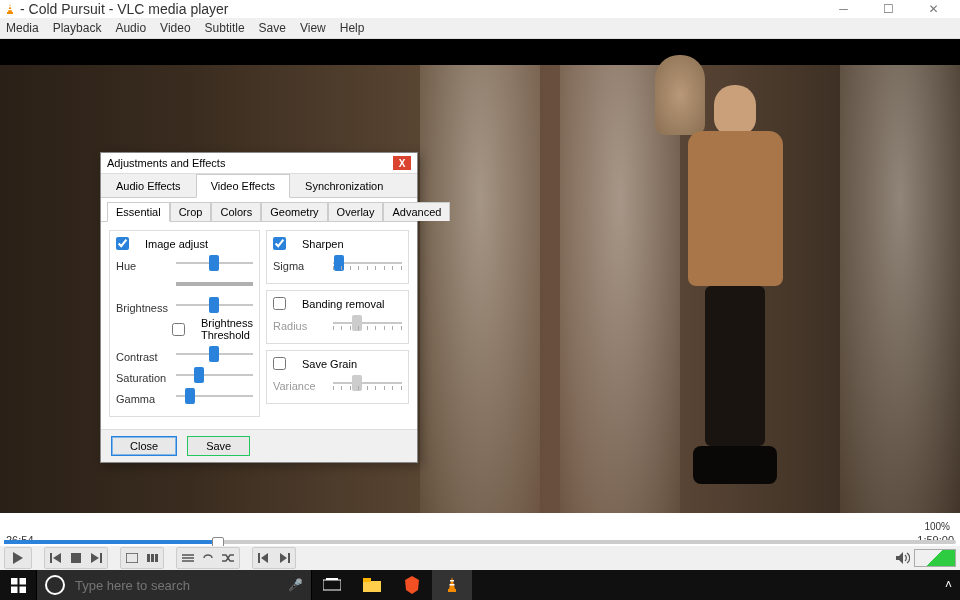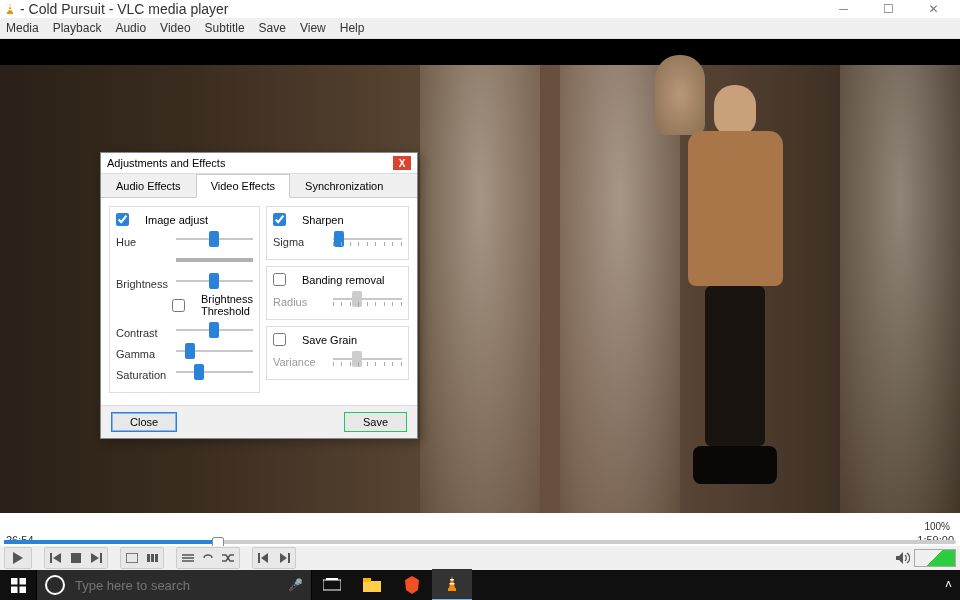--- a/index.html
+++ b/index.html
@@ -29,21 +29,21 @@
 .time-left{position:absolute;left:6px;bottom:54px;font-size:11px;color:#333}
 .time-right{position:absolute;right:6px;bottom:54px;font-size:11px;color:#333}
 .ctrl-btn{width:22px;height:20px;display:flex;align-items:center;justify-content:center;color:#555;border:1px solid transparent;border-radius:2px}
 .ctrl-btn.play{width:26px;background:#e8e8e8;border-color:#ccc}
 .ctrl-group{display:flex;gap:0;border:1px solid #ccc;border-radius:2px;background:#e8e8e8;padding:1px}
 .ctrl-group .ctrl-btn{border:none;width:20px;height:18px}
 .ctrl-sep{width:8px}
 .vol{margin-left:auto;display:flex;align-items:center;gap:4px}
 .vol-tri{width:40px;height:16px;background:linear-gradient(135deg,transparent 49%,#2ecc40 50%);border:1px solid #aaa}
 .vol-pct{font-size:10px;color:#333;position:absolute;right:10px;bottom:38px}
-.taskbar{position:absolute;left:0;right:0;bottom:0;height:30px;background:#101010;display:flex;align-items:center}
+.taskbar{position:absolute;left:0;right:0;bottom:0;height:30px;background:#101010;display:flex;}
 .taskbar .start{width:36px;height:30px;display:flex;align-items:center;justify-content:center;color:#fff}
 .taskbar .search{flex:0 0 258px;height:30px;background:#2b2b2b;display:flex;align-items:center;color:#ccc;gap:8px;padding:0 8px;border-left:1px solid #000;border-right:1px solid #000}
 .taskbar .search .circle{width:16px;height:16px;border:2px solid #fff;border-radius:50%}
 .taskbar .search input{background:transparent;border:none;color:#ccc;font-size:13px;outline:none;flex:1}
 .taskbar .search .mic{color:#888}
 .taskbar .app{width:40px;height:30px;display:flex;align-items:center;justify-content:center}
 .taskbar .app.active{background:#333;border-bottom:2px solid #76b9ed}
 .taskbar .tray{margin-left:auto;display:flex;align-items:center;color:#fff;padding:0 8px;gap:10px}
 
 .dialog{position:absolute;left:100px;top:113px;width:316px;background:#f0f0f0;border:1px solid #888;box-shadow:3px 3px 10px rgba(0,0,0,.3);font-size:11px}
@@ -63,21 +63,21 @@
 .chk input:checked{accent-color:#2a82da}
 .srow{display:flex;align-items:flex-end;gap:4px;margin:3px 0}
 .srow label{width:56px;text-align:left;color:#333}
 .slider{flex:1;position:relative;height:18px}
 .slider .trk{position:absolute;left:0;right:0;top:8px;height:2px;background:#c8c8c8}
 .slider .trk.thick{height:4px;top:7px;background:#b0b0b0}
 .slider .th{position:absolute;top:1px;width:10px;height:16px;background:#2a82da;border-radius:2px;transform:translateX(-50%)}
 .slider .th.gray{background:#ccc}
 .slider .ticks{position:absolute;left:0;right:0;top:12px;height:5px;display:flex;justify-content:space-between}
 .slider .ticks i{width:1px;height:4px;background:#aaa;display:block}
-.dialog .dbtns{display:flex;justify-content:space-between;gap:10px;padding:6px 10px;border-top:1px solid #ddd;background:#f0f0f0}
+.dialog .dbtns{display:flex;justify-content:flex-start;gap:10px;padding:6px 10px;border-top:1px solid #ddd;background:#f0f0f0}
 .dialog button{padding:3px 18px;background:#e8e8e8;border:1px solid #22c55e;font-size:11px}
 .dialog button.primary{border:1px solid #2a82da;box-shadow:0 0 0 1px #7fb8e8 inset}
 svg{display:block}
 </style>
 </head>
 <body>
 
 <div class="titlebar">
   <span class="vlc-cone">
     <svg width="12" height="12" viewBox="0 0 12 12">
@@ -121,20 +121,28 @@
   <div class="dialog">
     <div class="dtitle">
       <span>Adjustments and Effects</span>
       <span class="x">X</span>
     </div>
     <div class="tabs">
       <div class="tab">Audio Effects</div>
       <div class="tab active">Video Effects</div>
       <div class="tab">Synchronization</div>
     </div>
+    <div class="subtabs">
+      <div class="subtab active">Essential</div>
+      <div class="subtab">Crop</div>
+      <div class="subtab">Colors</div>
+      <div class="subtab">Geometry</div>
+      <div class="subtab">Overlay</div>
+      <div class="subtab">Advanced</div>
+    </div>
     <div class="panel">
       <div class="col">
         <div class="grp">
           <div class="chk">
               <input type="checkbox" checked="" style="">
               <span>Image adjust</span>
             </div>
           <div class="srow">
               <label>Hue</label>
               <div class="slider">
@@ -160,31 +168,31 @@
               <span>Brightness Threshold</span>
             </div>
           <div class="srow">
               <label>Contrast</label>
               <div class="slider">
                 <div class="trk"></div>
                 <div class="th" style="left:50%"></div>
               </div>
             </div>
           <div class="srow">
+              <label>Saturation</label>
+              <div class="slider">
+                <div class="trk"></div>
+                <div class="th" style="left:30%"></div>
+              </div>
+            </div>
+          <div class="srow">
               <label>Gamma</label>
               <div class="slider">
                 <div class="trk"></div>
                 <div class="th" style="left:18%"></div>
-              </div>
-            </div>
-          <div class="srow">
-              <label>Saturation</label>
-              <div class="slider">
-                <div class="trk"></div>
-                <div class="th" style="left:30%"></div>
               </div>
             </div>
         </div>
       </div>
       <div class="col">
         <div class="grp">
           <div class="chk">
               <input type="checkbox" checked="" style="">
               <span>Sharpen</span>
             </div>

